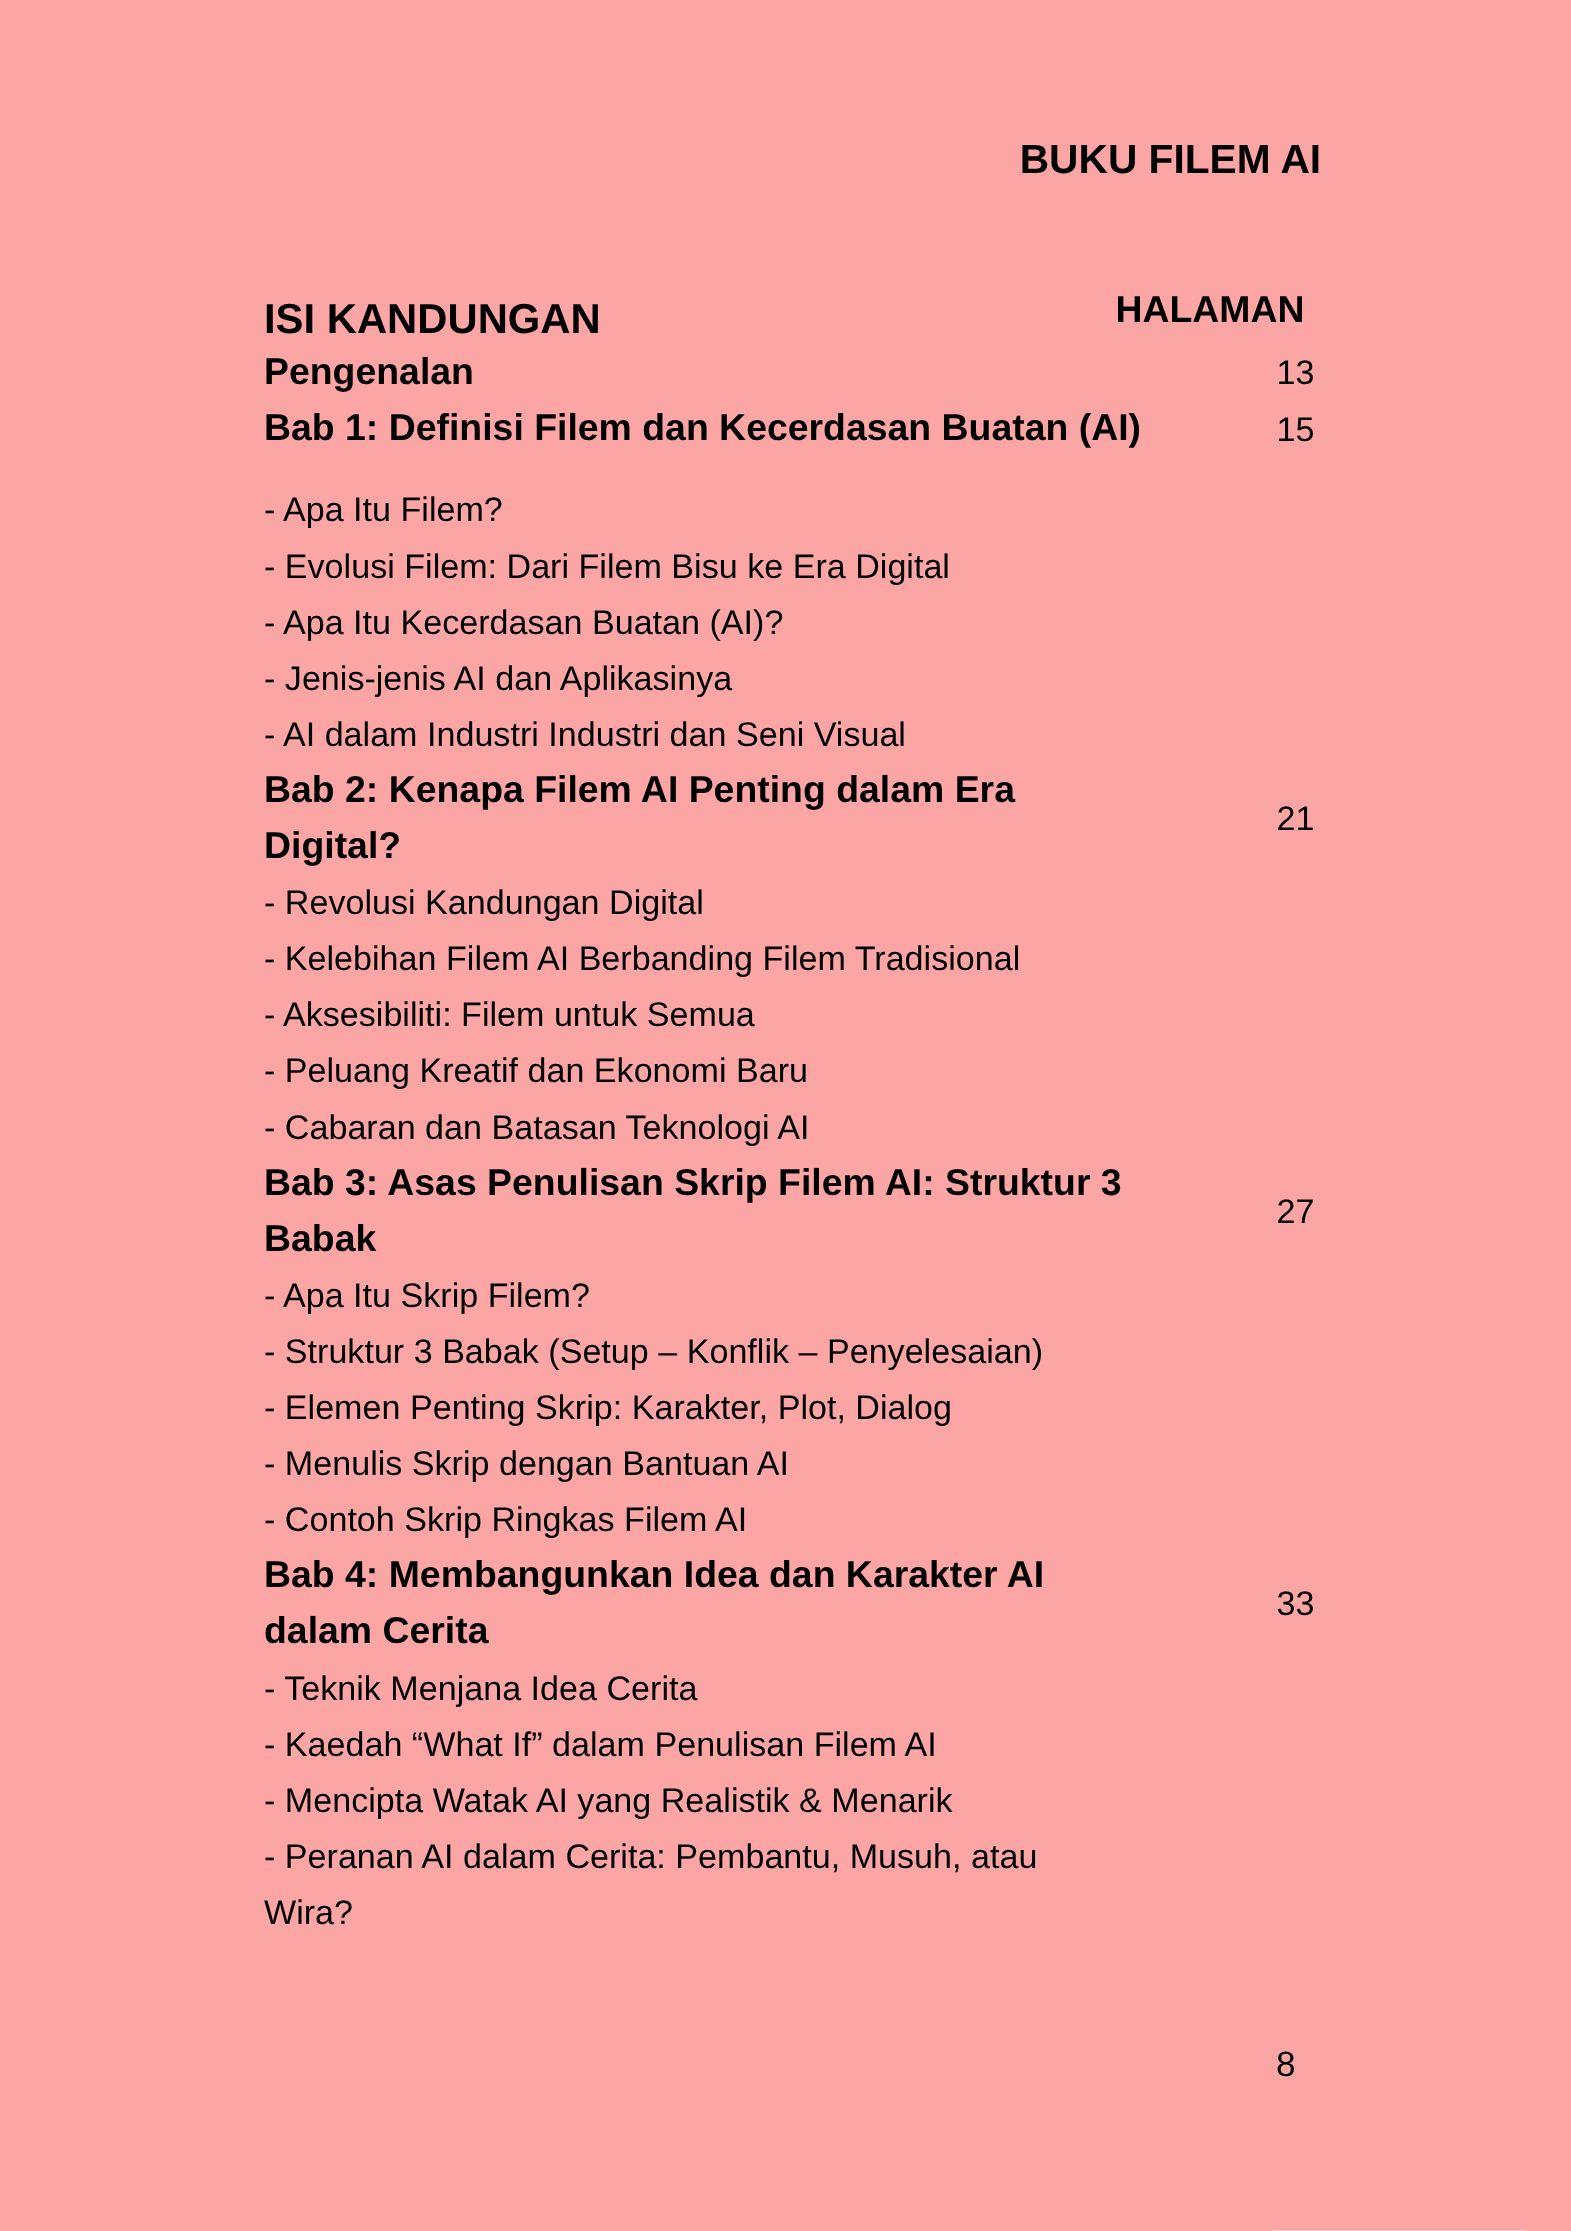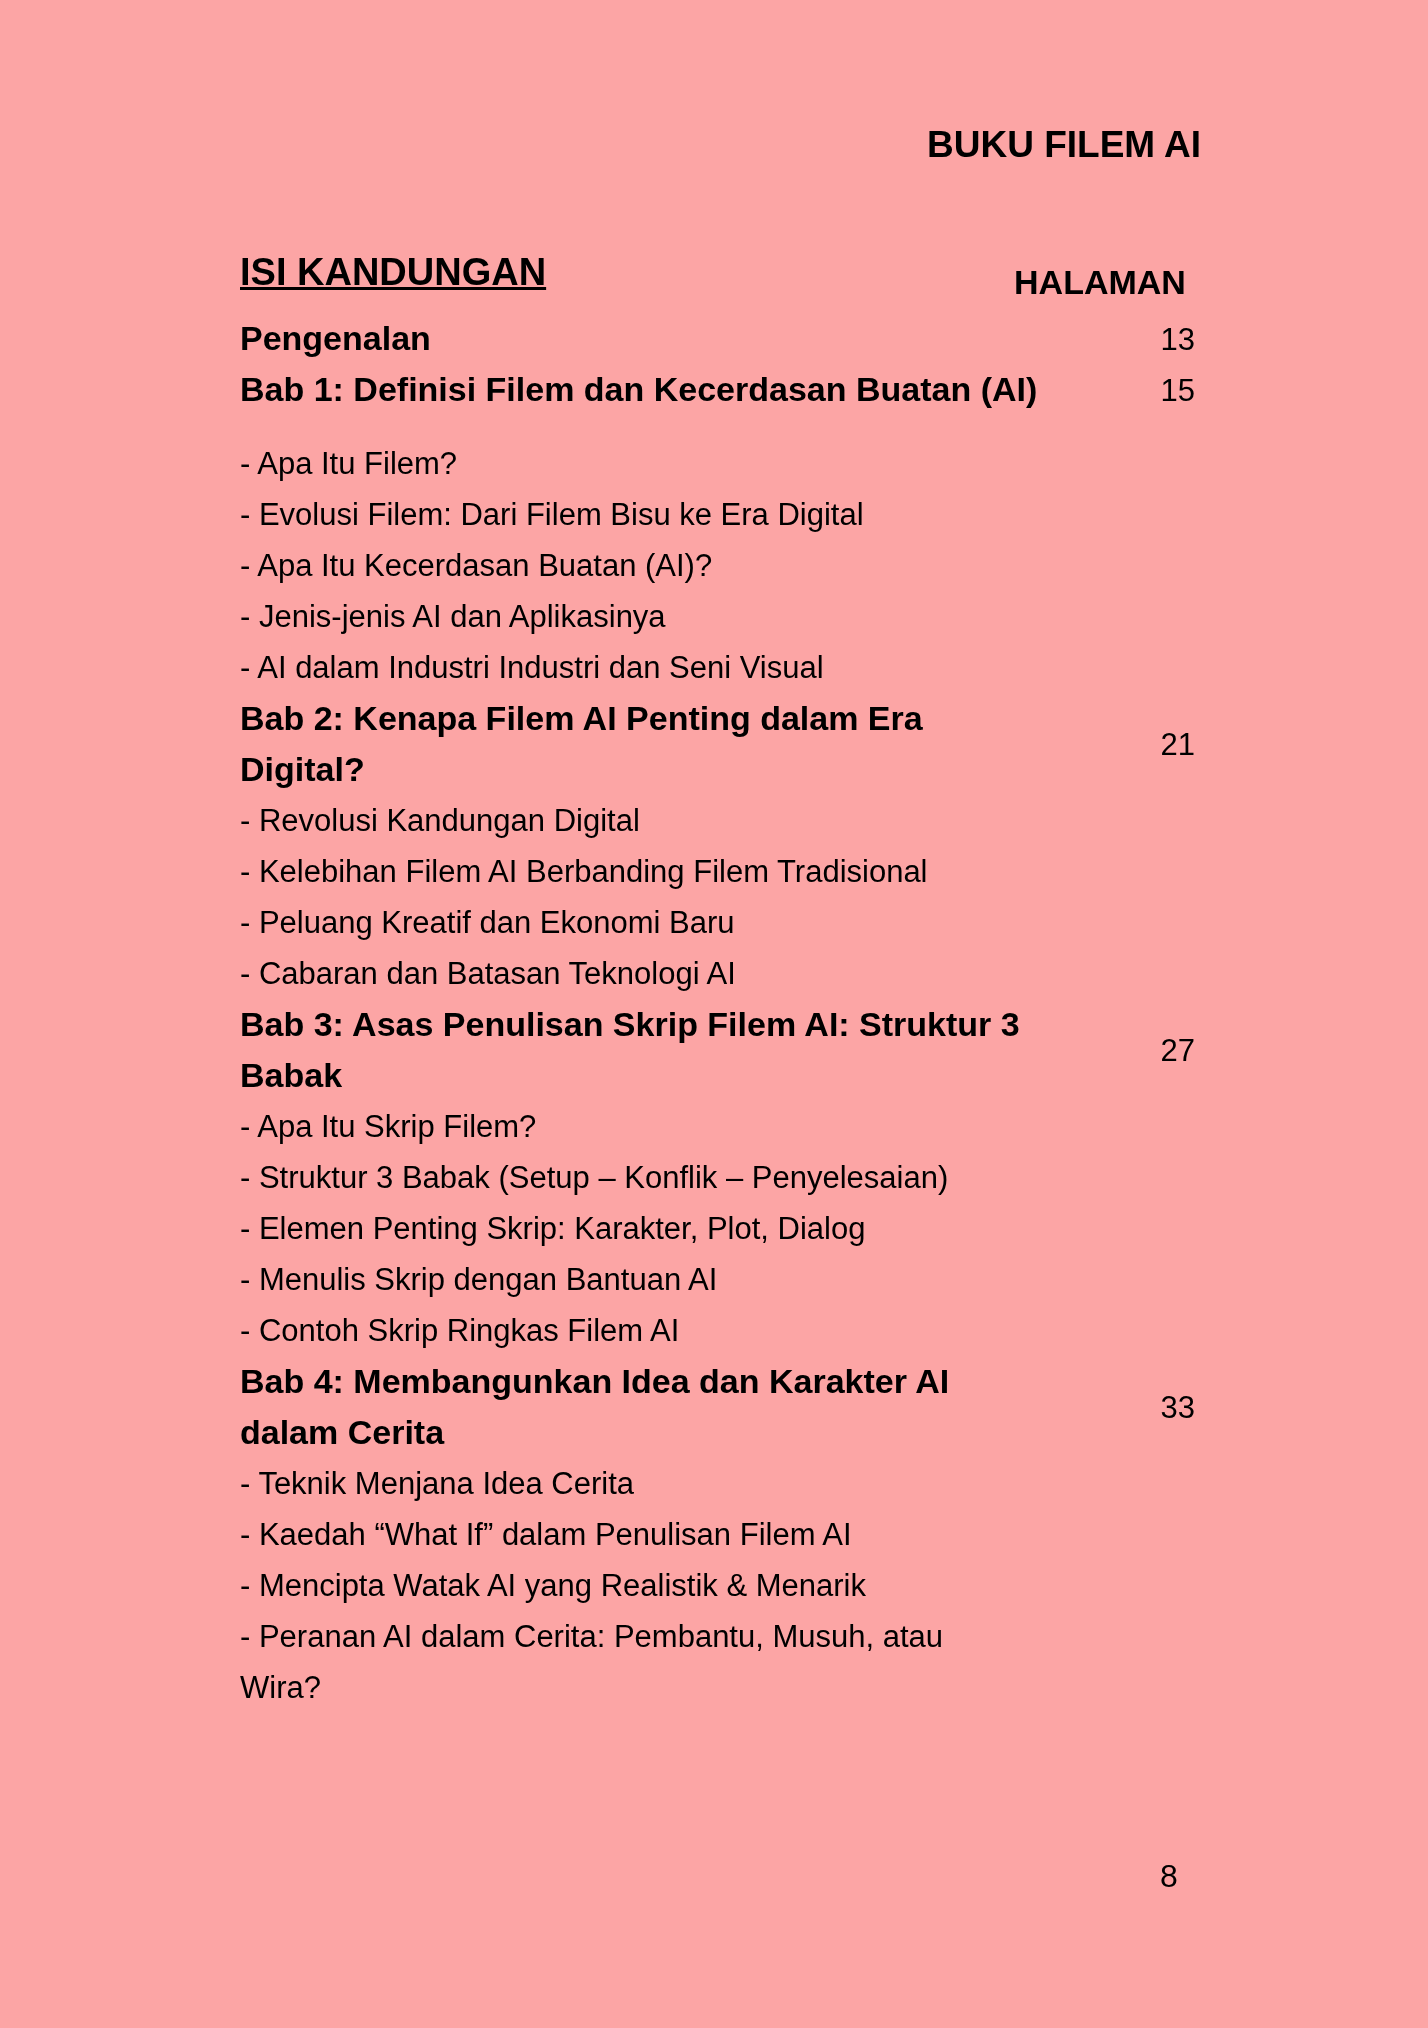--- a/index.html
+++ b/index.html
@@ -23,22 +23,21 @@
   .toc {
     position: absolute;
     left: 240px;
     top: 251px;
     width: 952px;
   }
   .toc-header {
     position: relative;
     height: 62px;
     display: flex;
-    align-items: flex-start;
-    text-decoration: underline;
+    align-items: flex-end;
   }
   .toc-heading {
     font-size: 38px;
     font-weight: bold;
     white-space: nowrap;
   }
   .page-col-heading {
     position: absolute;
     left: 765px;
     top: 50%;
@@ -123,20 +122,24 @@
   </div>
         <div class="toc-row sub">
     <div class="entry-label">- Revolusi Kandungan Digital</div>
     <div class="entry-page"></div>
   </div>
         <div class="toc-row sub">
     <div class="entry-label">- Kelebihan Filem AI Berbanding Filem Tradisional</div>
     <div class="entry-page"></div>
   </div>
         <div class="toc-row sub">
+    <div class="entry-label">- Aksesibiliti: Filem untuk Semua</div>
+    <div class="entry-page"></div>
+  </div>
+        <div class="toc-row sub">
     <div class="entry-label">- Peluang Kreatif dan Ekonomi Baru</div>
     <div class="entry-page"></div>
   </div>
         <div class="toc-row sub">
     <div class="entry-label">- Cabaran dan Batasan Teknologi AI</div>
     <div class="entry-page"></div>
   </div>
         <div class="toc-row chapter">
     <div class="entry-label">Bab 3: Asas Penulisan Skrip Filem AI: Struktur 3
 Babak</div>

